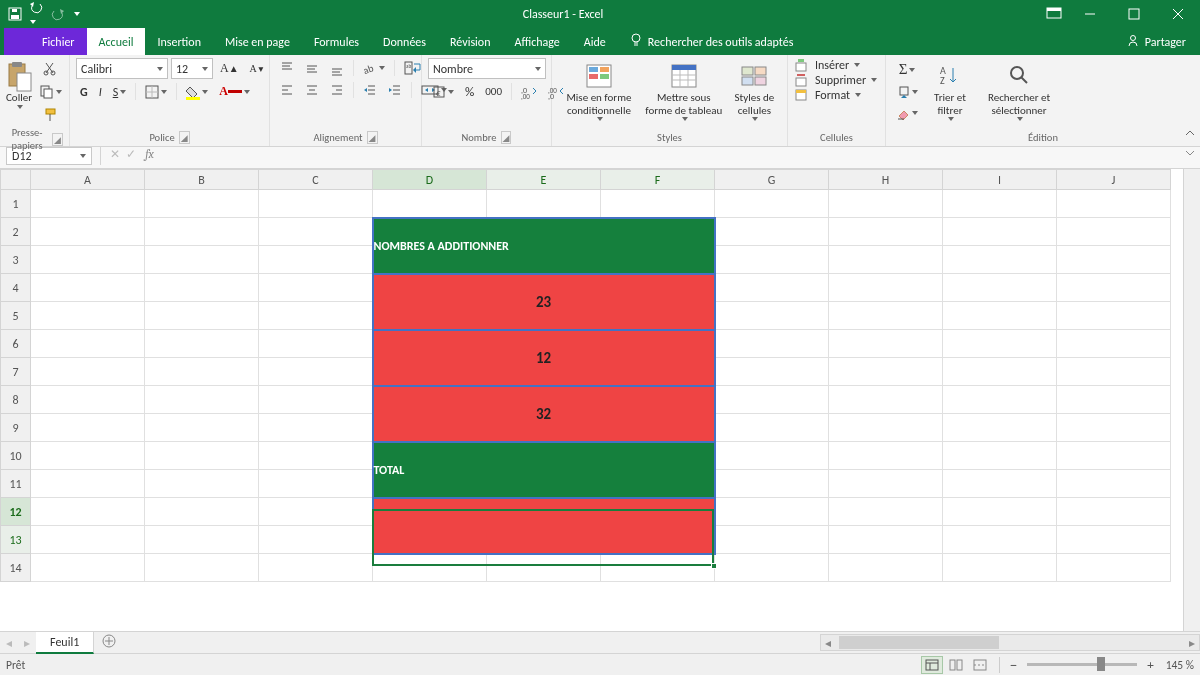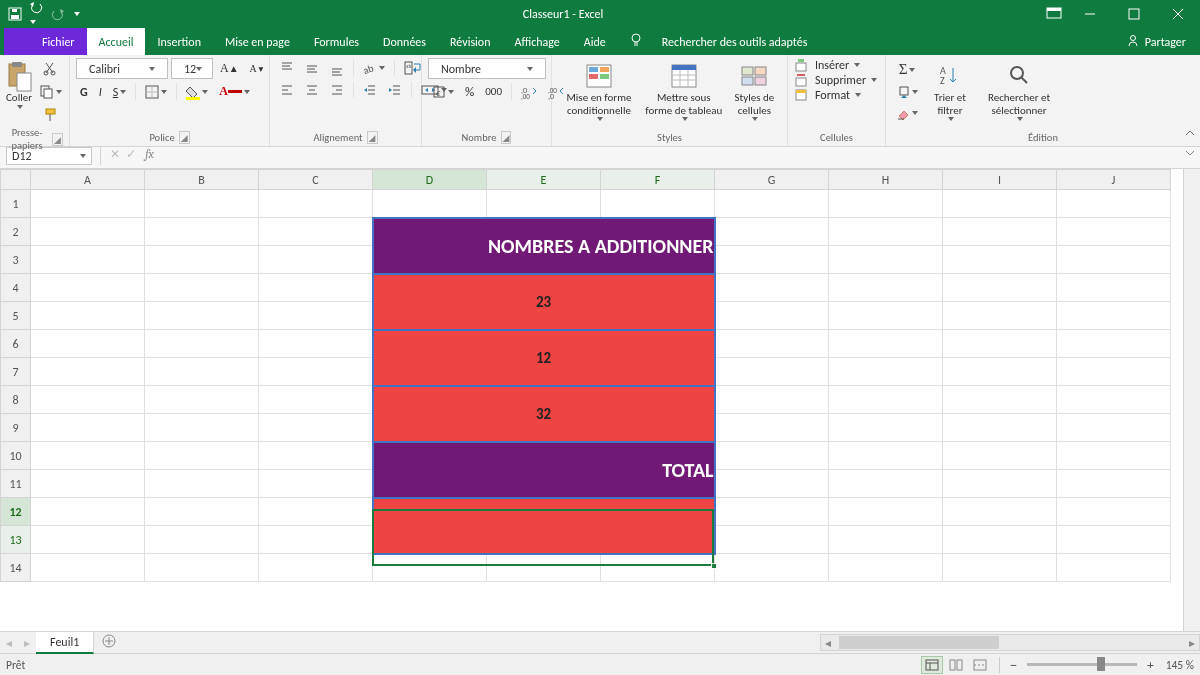--- a/index.html
+++ b/index.html
@@ -13,21 +13,21 @@
   .menubar { height:27px; background:#0f7b3e; display:flex; align-items:center; padding-left:4px; color:#fff; font-size:12px; }
   .tab { padding:0 12px; height:27px; display:flex; align-items:center; cursor:default; }
   .tab.file { background:#6d28d9;padding-left:38px; }
   .tab.active { background:#fff; color:#0f7b3e; }
   .share { margin-left:auto; display:flex; align-items:center; gap:5px; padding:0 14px; }
   .ribbon { height:92px; background:#f3f3f3; border-bottom:1px solid #d4d4d4; display:flex; position:relative; }
   .group { border-right:1px solid #e1e1e1; padding:3px 6px 0 6px; display:flex; flex-direction:column; }
   .groupbody { flex:1; display:flex; align-items:flex-start; gap:3px; }
   .groupname { font-size:10.5px; color:#666; text-align:center; padding:1px 0 2px 0; display:flex; justify-content:center; align-items:center; gap:4px;}
   .rbtn { border:1px solid transparent; padding:2px 3px; display:flex; align-items:center; justify-content:center; border-radius:2px; }
-  .combo { border:1px solid #c0c0c0; background:#fff; height:21px; display:flex; align-items:center; padding:0 12px; font-size:12px; }
+  .combo { border:1px solid #c0c0c0; background:#fff; height:21px; display:flex; align-items:center; padding:0 4px; font-size:12px; }
   .combo .arrow { margin-left:auto; }
   .vcol { display:flex; flex-direction:column; gap:2px; }
   .row { display:flex; align-items:center; gap:3px; }
   .sep { width:1px; background:#e1e1e1; align-self:stretch; margin:2px 2px; }
   .dlch { font-size:9px; border:1px solid #c9c9c9; padding:0 1px; color:#888;}
   .collapse { position:absolute; right:4px; bottom:4px; }
   
   .fxbar { height:22px; background:#f7f7f7; border-bottom:1px solid #d4d4d4; display:flex; align-items:flex-start; }
   .namebox { width:86px; border:1px solid #c9c9c9; height:18px; margin:0 2px 0 6px; display:flex; align-items:center; padding:0 5px; font-size:12px; background:#fff; }
   .fxsep { width:1px; height:18px; background:#d4d4d4; margin:0 6px; }
@@ -36,21 +36,21 @@
   .fxexpand { width:20px; text-align:center; color:#888; }
   
   .gridwrap { position:relative; height:calc(675px - 28px - 27px - 92px - 22px - 22px - 22px); overflow:hidden; }
   table.sheet { border-collapse:collapse; table-layout:fixed; }
   .colhdr th, .rowhdr { background:#f0f0f0; color:#555; font-weight:normal; border:1px solid #d4d4d4; font-size:12px; }
   .colhdr th { height:20px; }
   .rowhdr { width:30px; text-align:center; }
   td { border:1px solid #e0e0e0; height:28px; padding:0; }
   .hdr-sel { background:#d6e6d6 !important; color:#1a6b1a !important; font-weight:bold; }
   .hdr-hl { background:#e9efe9 !important; color:#1a6b1a !important; }
-  .tbl-header { background:#701a75; color:#fff; font-weight:bold; text-align:right; font-size:20px; border:2px solid #4472c4 !important; }
+  .tbl-header { background:#15803d; color:#fff; font-weight:bold; text-align:left; font-size:12px; border:2px solid #4472c4 !important; }
   .tbl-cell { border:2px solid #4472c4 !important; text-align:center; font-weight:bold; font-size:15px; color:#222; background:#ef4444;}
   .selbox { position:absolute; border:2px solid #1a7d3d; pointer-events:none; }
   .selhandle { position:absolute; width:6px; height:6px; background:#1a7d3d; border:1px solid #fff; pointer-events:none; }
   .vscroll { position:absolute; right:0; top:0; bottom:0; width:17px; background:#f0f0f0; border-left:1px solid #d4d4d4; }
   
   .sheettabs { height:22px; background:#f0f0f0; border-top:1px solid #d4d4d4; display:flex; align-items:center; }
   .shtab { padding:0 14px; height:22px; display:flex; align-items:center; border-right:1px solid #d4d4d4; background:#fff; border-bottom:2px solid #0f7b3e; font-size:12px; }
   .shadd { padding:0 8px; color:#888; }
   .hscroll { margin-left:auto; height:17px; width:380px; background:#eaeaea; display:flex; align-items:center; border:1px solid #d4d4d4; }
   .hscroll .thumb { width:160px; height:13px; background:#cfcfcf; margin-left:4px; }
@@ -118,21 +118,21 @@
 <div class="menubar">
   <div class="tab file">Fichier</div>
   <div class="tab active">Accueil</div>
   <div class="tab">Insertion</div>
   <div class="tab">Mise en page</div>
   <div class="tab">Formules</div>
   <div class="tab">Données</div>
   <div class="tab">Révision</div>
   <div class="tab">Affichage</div>
   <div class="tab">Aide</div>
-  <div class="tab" style="gap:20px">
+  <div class="tab" style="gap:6px">
     <span><svg width="12" height="14">
           <circle cx="6" cy="5" r="4" fill="none" stroke="#fff"></circle>
           <line x1="4" y1="10" x2="8" y2="10" stroke="#fff"></line>
           <line x1="4" y1="12" x2="8" y2="12" stroke="#fff"></line>
         </svg></span>
     <span>Rechercher des outils adaptés</span>
   </div>
   <div class="share">
     <span><svg width="13" height="13">
           <circle cx="6" cy="4" r="2.5" fill="none" stroke="#fff"></circle>

